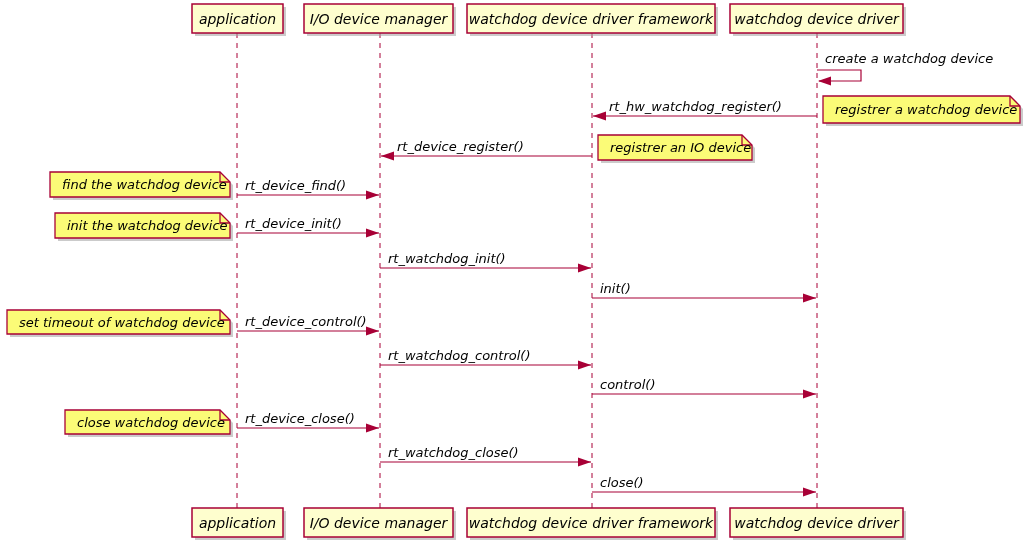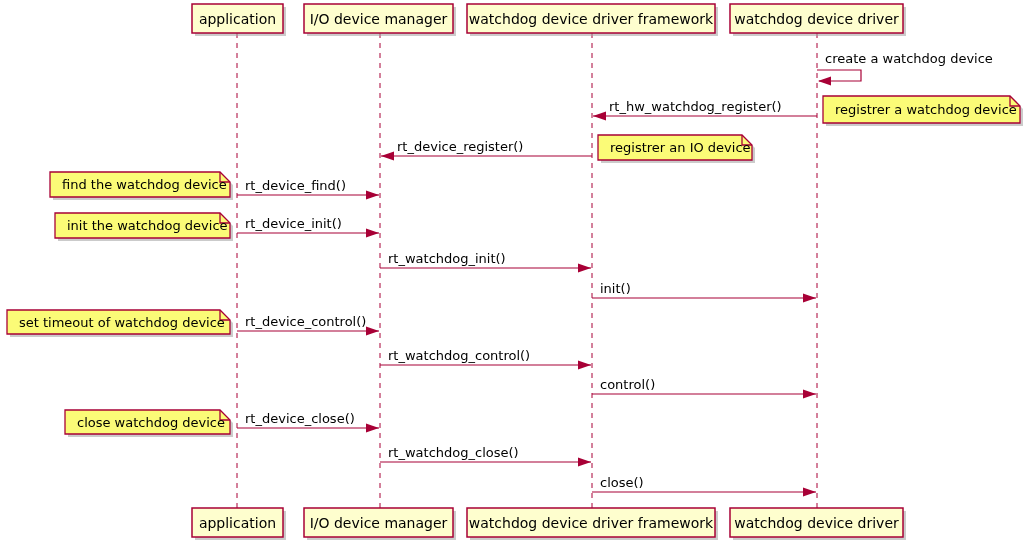--- a/index.html
+++ b/index.html
@@ -7,20 +7,21 @@
     padding: 0;
     background: #ffffff;
     font-family: "DejaVu Sans", sans-serif;
   }
   .canvas {
     position: relative;
     width: 1031px;
     height: 549px;
     background: #ffffff;
     overflow: hidden;
+    font-style: italic;
   }
   svg text {
     font-family: "DejaVu Sans", sans-serif;
     fill: #000000;
   }
   svg .participant-label { font-size: 14px; }
   svg .msg-label   { font-size: 13px; }
   svg .note-label  { font-size: 13px; }
 </style>
 </head>

